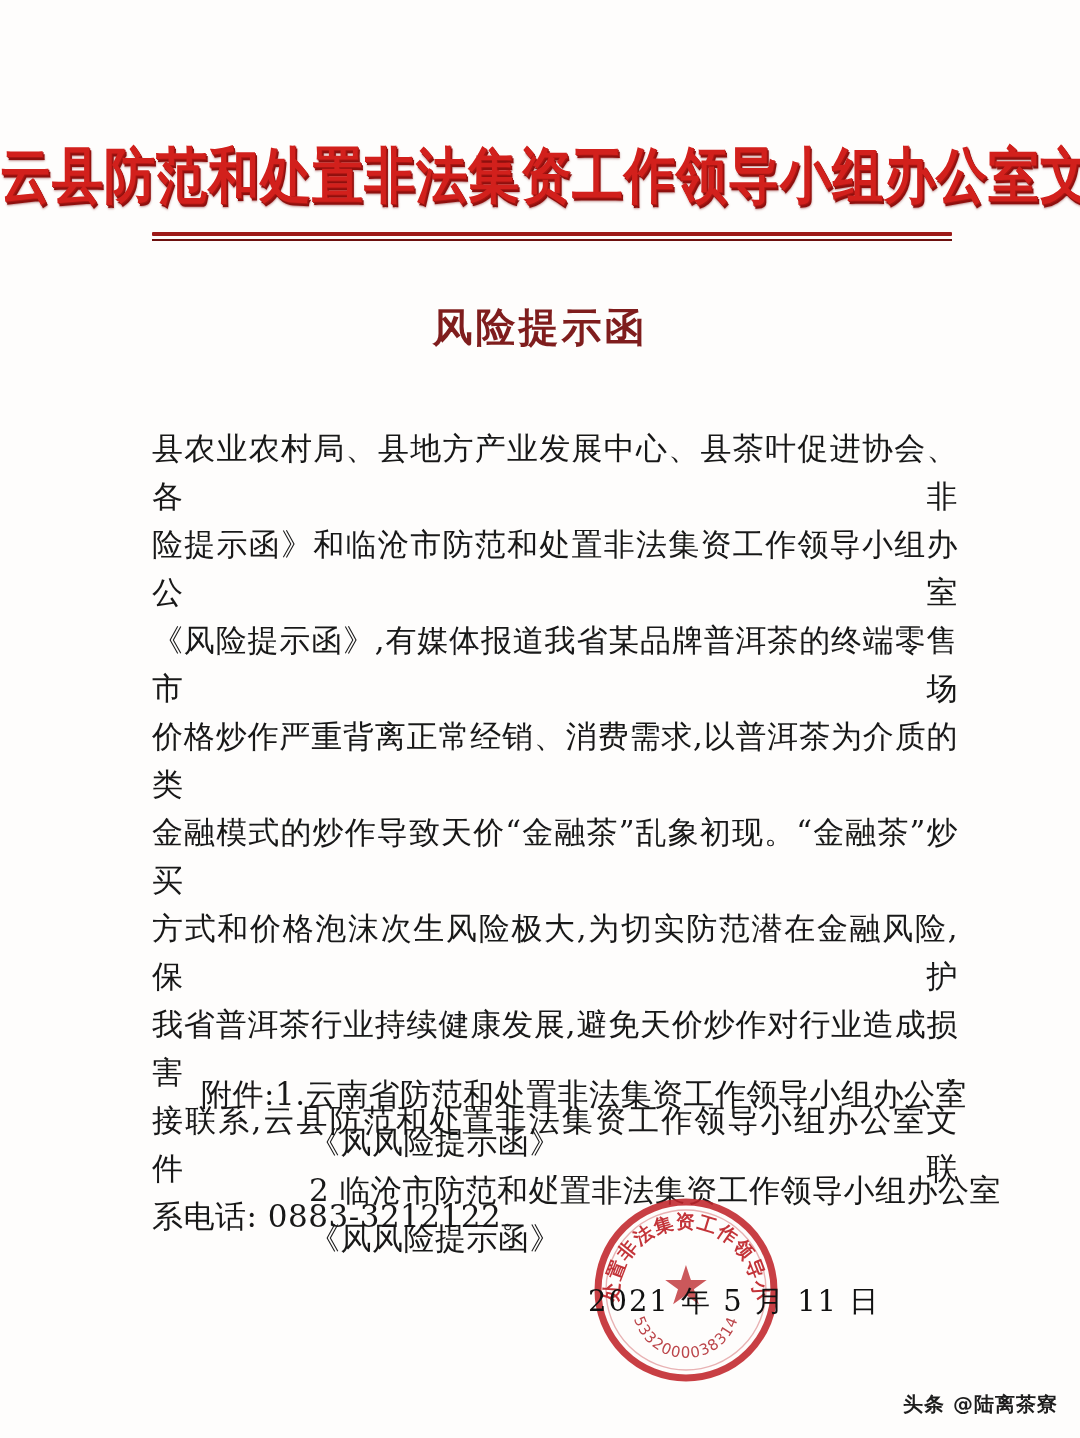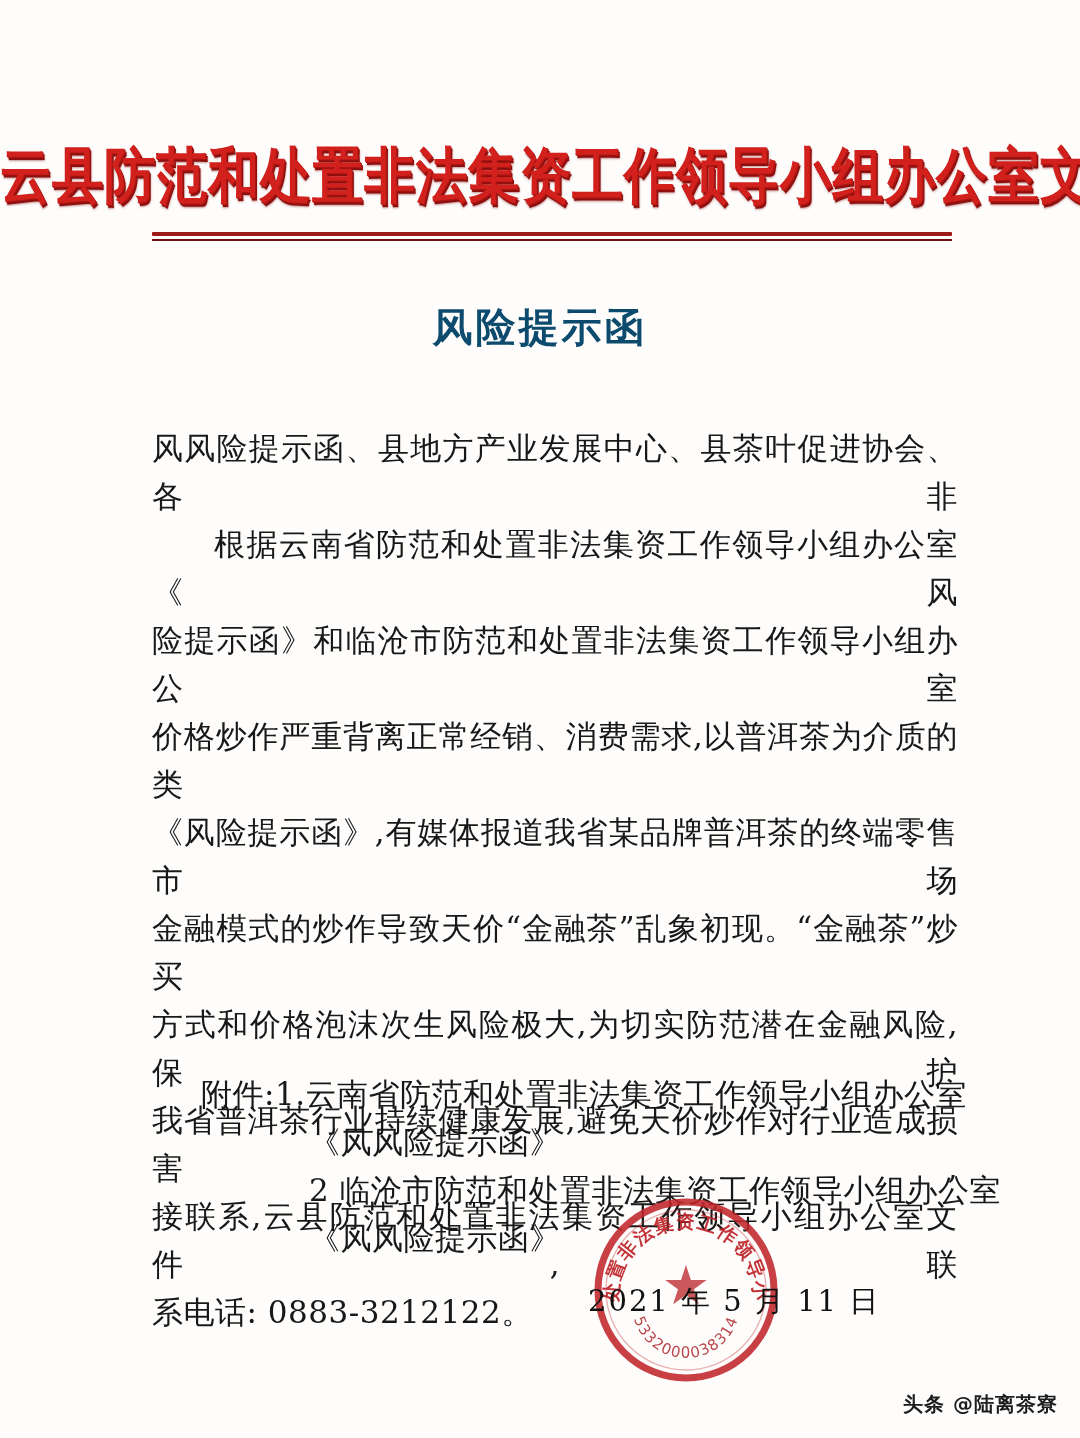--- a/index.html
+++ b/index.html
@@ -66,21 +66,21 @@
   .doc-title {
     position: absolute;
     left: 0;
     top: 300px;
     width: 1080px;
     text-align: center;
     font-family: "DejaVu Serif", "Liberation Serif", serif;
     font-size: 40px;
     font-weight: bold;
     letter-spacing: 3px;
-    color: #0c4a6e;
+    color: #7f1d1d;
   }
 
   
   .body-block {
     position: absolute;
     left: 152px;
     top: 424px;
     width: 806px;
   }
   .line {
@@ -154,26 +154,25 @@
 
   <div class="rule-wrap">
     <div class="rule-thick"></div>
     <div class="rule-gap"></div>
     <div class="rule-thin"></div>
   </div>
 
   <div class="doc-title">风险提示函</div>
 
   <div class="body-block">
-    <div class="line justify">风风险提示函、县地方产业发展中心、县茶叶促进协会、各非</div>
-
-    <div class="line justify indent-1">根据云南省防范和处置非法集资工作领导小组办公室《风</div>
+    <div class="line justify">县农业农村局、县地方产业发展中心、县茶叶促进协会、各非</div>
+
     <div class="line justify">险提示函》和临沧市防范和处置非法集资工作领导小组办公室</div>
+    <div class="line justify">《风险提示函》,有媒体报道我省某品牌普洱茶的终端零售市场</div>
     <div class="line justify">价格炒作严重背离正常经销、消费需求,以普洱茶为介质的类</div>
-    <div class="line justify">《风险提示函》,有媒体报道我省某品牌普洱茶的终端零售市场</div>
     <div class="line justify">金融模式的炒作导致天价“金融茶”乱象初现。“金融茶”炒买</div>
     <div class="line justify">方式和价格泡沫次生风险极大,为切实防范潜在金融风险,保护</div>
     <div class="line justify">我省普洱茶行业持续健康发展,避免天价炒作对行业造成损害,</div>
     <div class="line justify">接联系,云县防范和处置非法集资工作领导小组办公室文件,联</div>
     <div class="line">系电话: 0883-3212122。</div>
   </div>
 
   <div class="attach-block">
     <div class="line indent-1">附件:1.云南省防范和处置非法集资工作领导小组办公室</div>
     <div class="line indent-3">《风风险提示函》</div>

